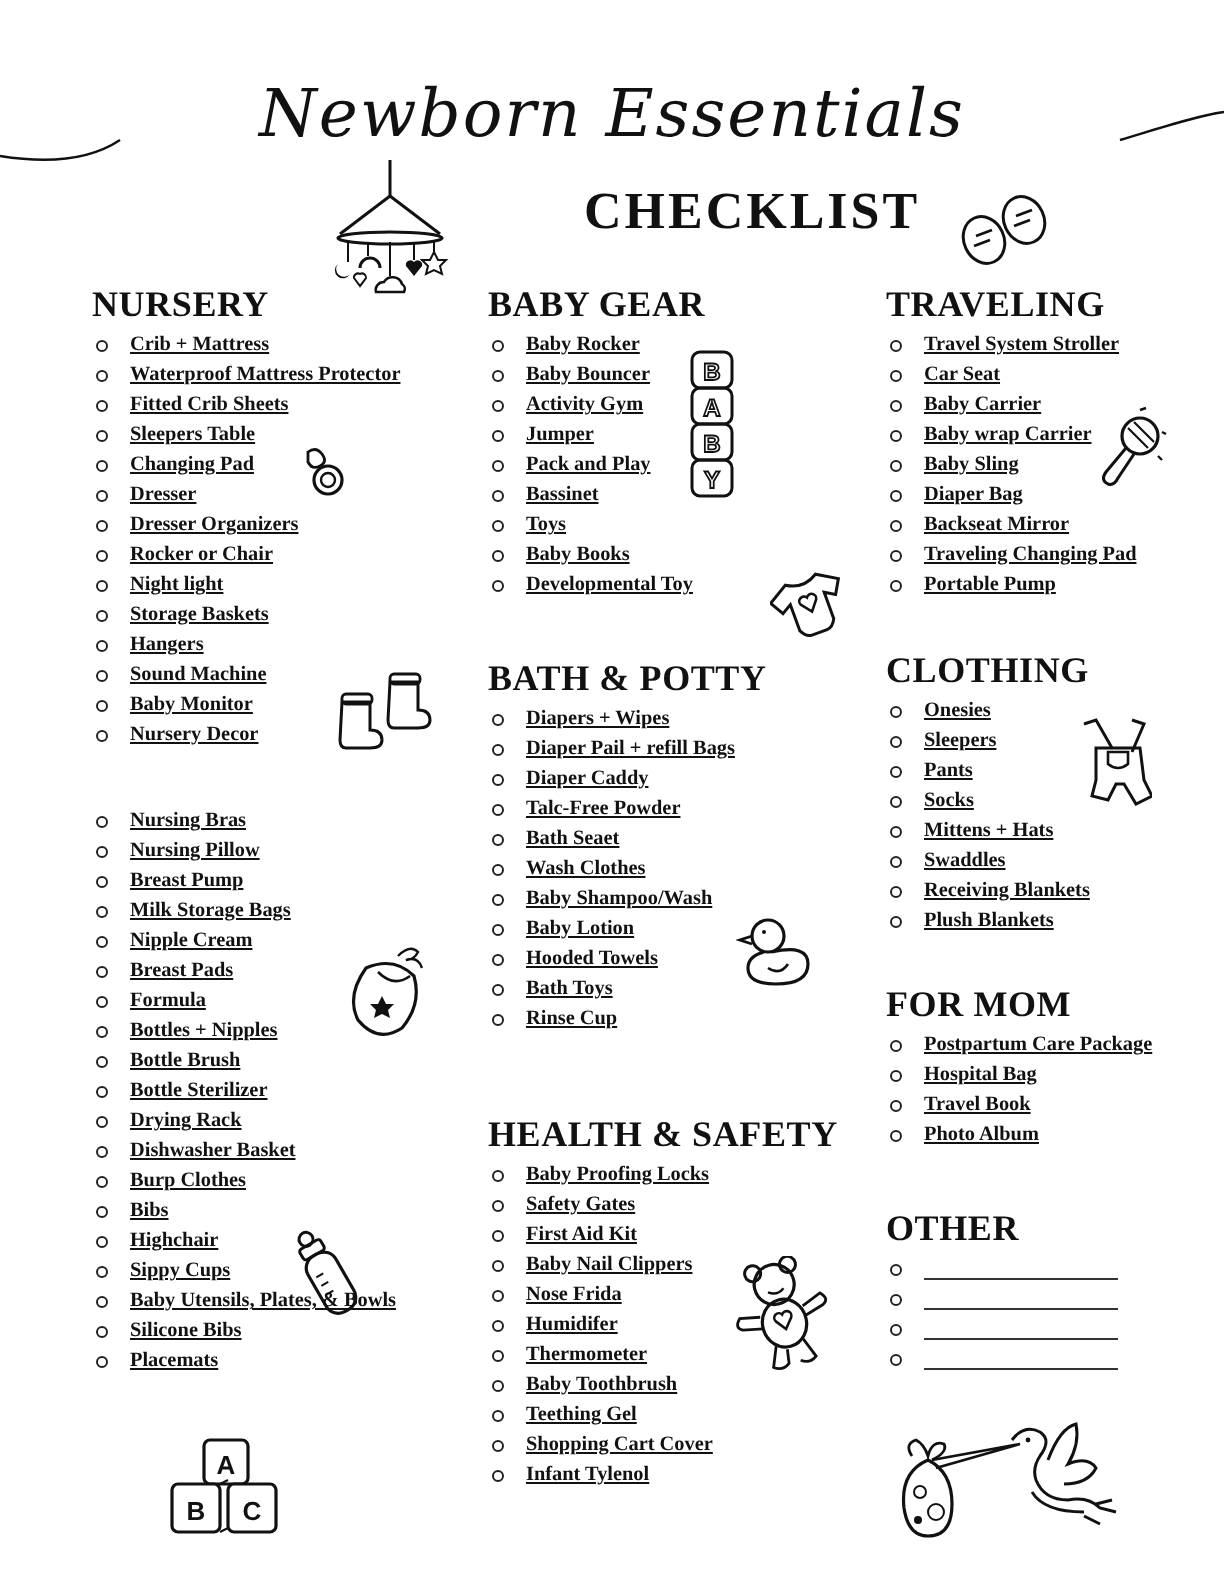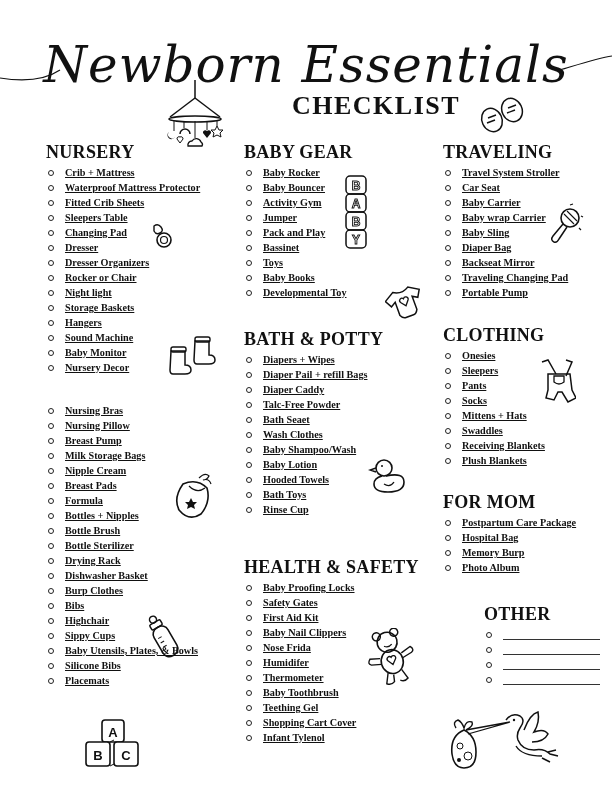--- a/index.html
+++ b/index.html
@@ -5,21 +5,21 @@
   * { margin: 0; padding: 0; box-sizing: border-box; }
   html, body { width: 612px; height: 792px; background: #ffffff; overflow: hidden; }
   body { position: relative; font-family: "DejaVu Serif", "Liberation Serif", serif; color: #111; }
 
   .title-script {
     position: absolute; left: 0; top: 18px; width: 612px; height: 80px;
   }
   .title-script .swash { position: absolute; left: 0; top: 0; }
   .title-text {
     position: absolute; left: 0; top: 22px; width: 612px; text-align: center;
-    font-family: "DejaVu Serif", serif; font-style: italic; font-size: 50px;
+    font-family: "DejaVu Serif", serif; font-style: italic; font-size: 33px;
     letter-spacing: 1px; color: #111; line-height: 1;
   }
   .subtitle {
     position: absolute; left: 292px; top: 91px;
     font-family: "Liberation Serif", serif; font-weight: bold; font-size: 26px;
     letter-spacing: 1.5px; color: #111; text-align: center;
   }
 
   .section { position: absolute; }
   .heading {
@@ -578,30 +578,30 @@
     <li class="item">
         <span class="bullet"></span>
         <span>Postpartum Care Package</span>
       </li>
     <li class="item">
         <span class="bullet"></span>
         <span>Hospital Bag</span>
       </li>
     <li class="item">
         <span class="bullet"></span>
-        <span>Memory Burp</span>
+        <span>Travel Book</span>
       </li>
     <li class="item">
         <span class="bullet"></span>
         <span>Photo Album</span>
       </li>
   </ul>
 </div>
 
-<div class="section" style="left:441px; top:604px;margin-left:41px;">
+<div class="section" style="left:441px; top:604px;">
   <div class="heading">OTHER</div>
   <ul class="items">
     <li class="item">
         <span class="bullet"></span>
         <span class="blank-line"></span>
       </li>
     <li class="item">
         <span class="bullet"></span>
         <span class="blank-line"></span>
       </li>

